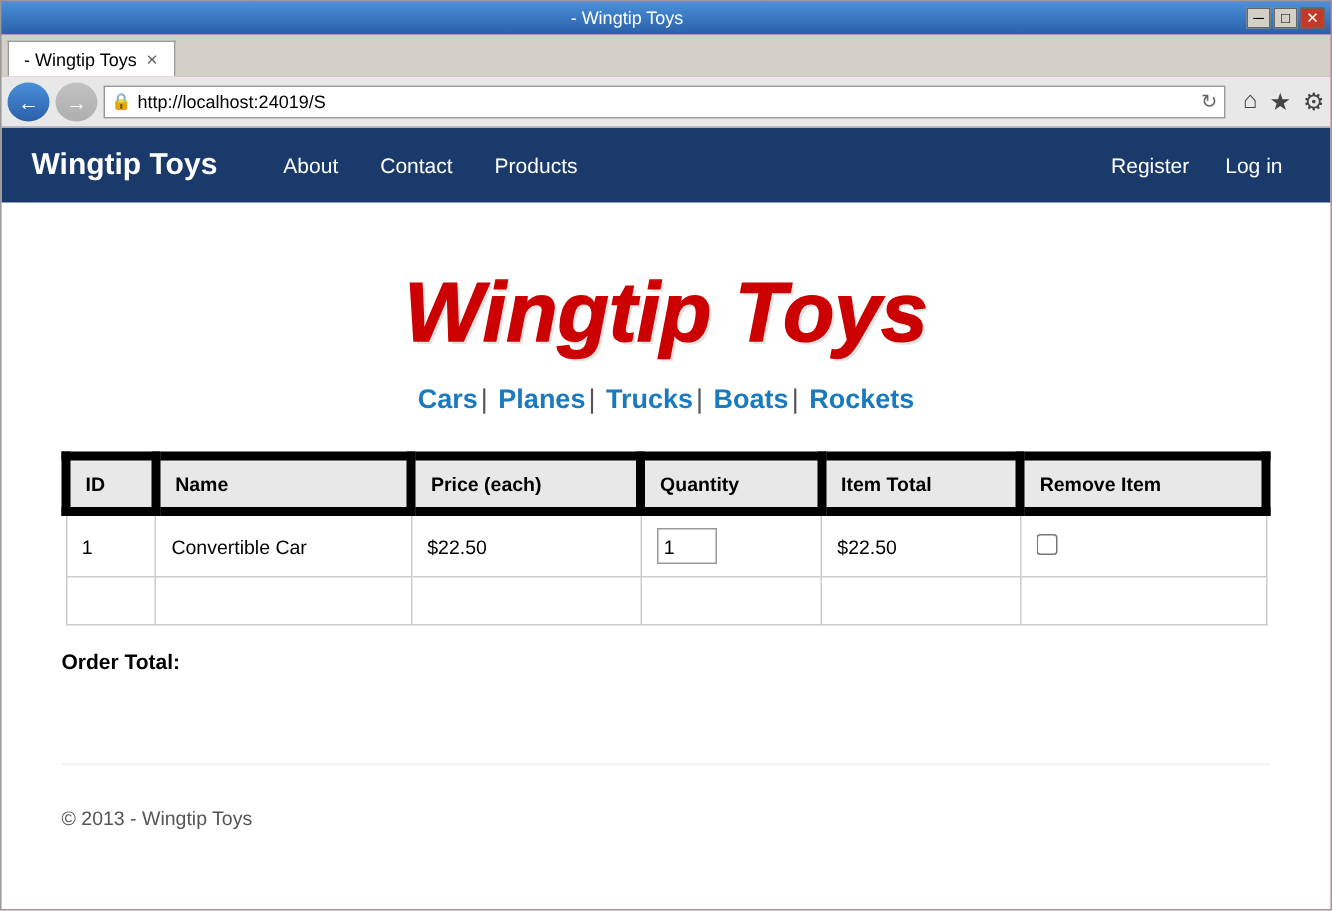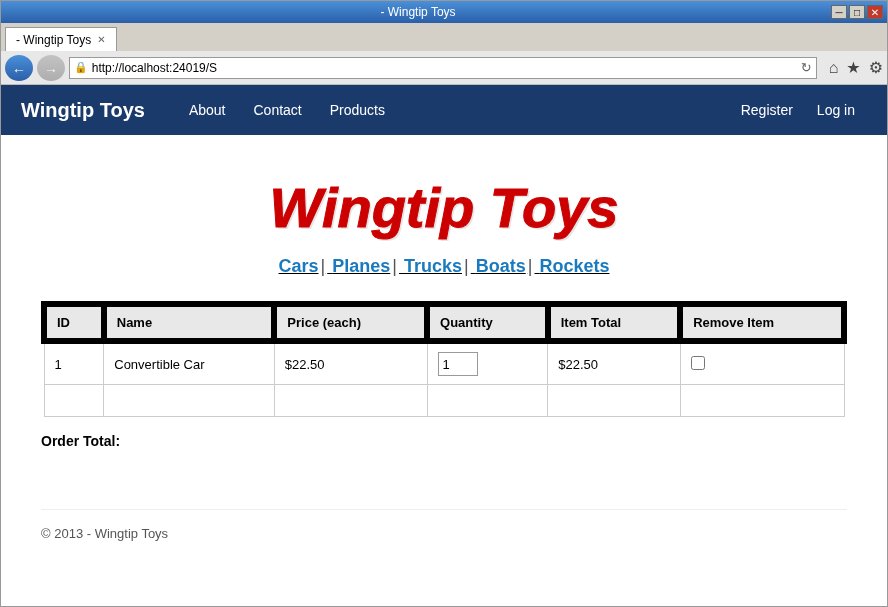--- a/index.html
+++ b/index.html
@@ -187,21 +187,20 @@
       color: #cc0000;
       -webkit-text-stroke: 1px #cc0000;
       text-shadow: 2px 2px 0 rgba(0,0,0,0.1);
       font-style: italic;
     }
 
     .category-nav {
       text-align: center;
       margin: 10px 0 24px;
       font-size: 18px;
-      text-decoration: underline;
     }
     .category-nav a {
       color: #1a7abf;
       text-decoration: none;
       font-weight: bold;
     }
     .category-nav .sep {
       color: #555;
       margin: 0 2px;
     }
@@ -245,21 +244,21 @@
     }
 
     .order-total {
       margin-top: 16px;
       font-weight: bold;
       font-size: 14px;
     }
 
     .footer {
       margin-top: 60px;
-      padding: 16px 0;
+      padding: 28px 0;
       font-size: 13px;
       color: #555;
       border-top: 1px solid #eee;
     }
   </style>
 </head>
 <body>
 
 <div class="browser-chrome">
 

